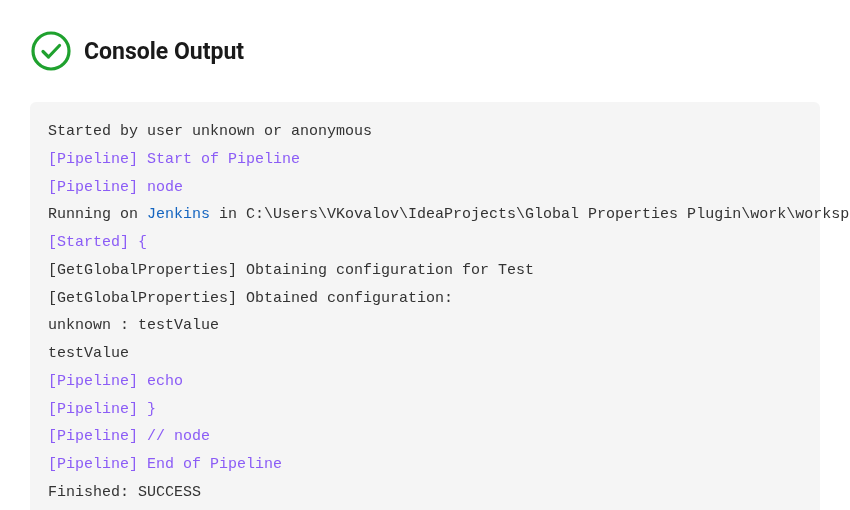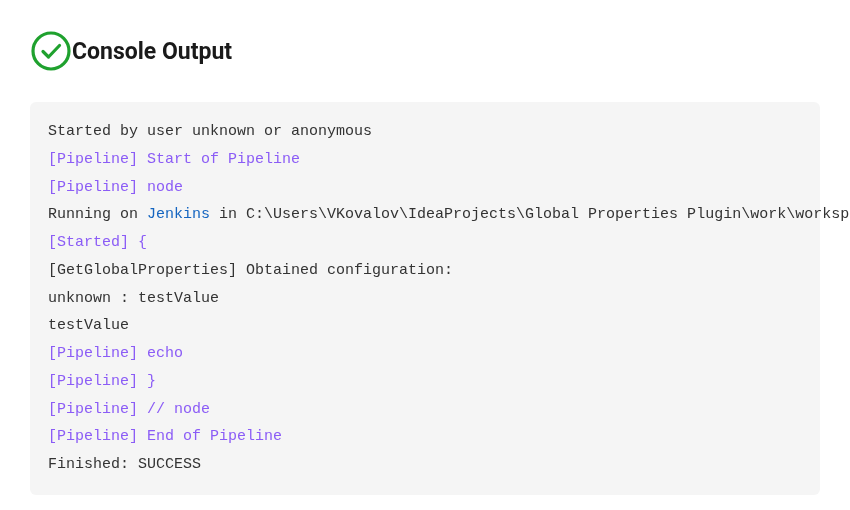--- a/index.html
+++ b/index.html
@@ -10,20 +10,21 @@
     body {
       font-family: -apple-system, BlinkMacSystemFont, "Segoe UI", Roboto, Helvetica, Arial, sans-serif;
       background: #ffffff;
       width: 850px;
       height: 510px;
       padding: 30px 30px 0 30px;
     }
     .header {
       display: flex;
       align-items: center;
+      gap: 12px;
       margin-bottom: 30px;
     }
     .success-icon {
       width: 42px;
       height: 42px;
       flex-shrink: 0;
     }
     .success-icon circle {
       fill: none;
       stroke: #1fa12e;
@@ -73,20 +74,21 @@
   </span>
   <h1 class="page-title">Console Output</h1>
 </div>
 
 <div class="console" id="console">
     <div class="line"><span>Started by user unknown or anonymous</span></div>
     <div class="line muted"><span>[Pipeline] Start of Pipeline</span></div>
     <div class="line muted"><span>[Pipeline] node</span></div>
     <div class="line"><span>Running on </span><span class="link">Jenkins</span><span> in C:\Users\VKovalov\IdeaProjects\Global Properties Plugin\work\workspace\WorkflowJob</span></div>
     <div class="line muted"><span>[Started] {</span></div>
+    <div class="line"><span>[GetGlobalProperties] Obtaining configuration for Test</span></div>
     <div class="line"><span>[GetGlobalProperties] Obtained configuration:</span></div>
     <div class="line"><span>unknown : testValue</span></div>
     <div class="line"><span>testValue</span></div>
     <div class="line muted"><span>[Pipeline] echo</span></div>
     <div class="line muted"><span>[Pipeline] }</span></div>
     <div class="line muted"><span>[Pipeline] // node</span></div>
     <div class="line muted"><span>[Pipeline] End of Pipeline</span></div>
     <div class="line"><span>Finished: SUCCESS</span></div>
   </div>
 

